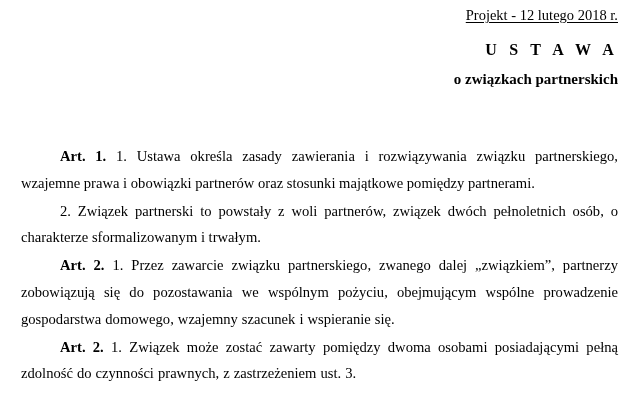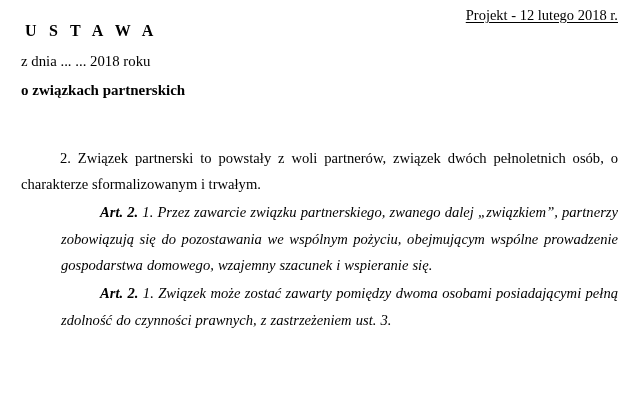--- a/index.html
+++ b/index.html
@@ -40,24 +40,24 @@
 
   .doc-header .header-text {
     text-decoration: underline;
     text-underline-offset: 2px;
     white-space: nowrap;
   }
 
   
   .title-block {
     position: absolute;
-    top: 21px;
+    top: 40px;
     left: 21px;
     right: 22px;
-    text-align: left;
+    text-align: right;
   }
 
   .doc-title {
     font-size: 16px;
     font-weight: bold;
     letter-spacing: 4.2px;
     line-height: 20px;
     margin: 0;
     padding-left: 4px; 
   }
@@ -89,55 +89,55 @@
     font-size: 14.6px;
     line-height: 26.6px;
     text-align: justify;
     text-indent: 39px;
     text-justify: inter-word;
     hyphens: none;
   }
 
   .para + .para {
     margin-top: 0;
-    font-style: italic;
   }
 
   
   .para.gap {
     margin-top: 1.5px;
   }
 
   .art-label {
     font-weight: bold;
   }
 
   
   .para.loose {
     word-spacing: 0.4px;
-    margin-left: 40px;
   }
 </style>
 </head>
 <body>
 
 <div class="page">
 
   <div class="doc-header">
     <span class="header-text">Projekt - 12 lutego 2018 r.</span>
   </div>
 
   <div class="title-block">
     <div class="doc-title">U S T A W A</div>
-    <div class="doc-subtitle-date">z dnia ... ... 2018 roku</div>
     <div class="doc-subject">o związkach partnerskich</div>
   </div>
 
   <div class="body-block">
 
+    <p class="para">
+      <span class="art-label">Art. 1.</span><span> </span><span>1.</span><span> </span><span>Ustawa określa zasady zawierania i rozwiązywania związku partnerskiego, wzajemne prawa i obowiązki partnerów oraz stosunki majątkowe pomiędzy partnerami.</span>
+    </p>
 
     <p class="para gap">
       <span>2.</span><span> </span><span>Związek partnerski to powstały z woli partnerów, związek dwóch pełnoletnich osób, o charakterze sformalizowanym i trwałym.</span>
     </p>
 
     <p class="para gap loose">
       <span class="art-label">Art. 2.</span><span> </span><span>1.</span><span> </span><span>Przez zawarcie związku partnerskiego, zwanego dalej „związkiem”, partnerzy zobowiązują się do pozostawania we wspólnym pożyciu, obejmującym wspólne prowadzenie gospodarstwa domowego, wzajemny szacunek i wspieranie się.</span>
     </p>
 
 

